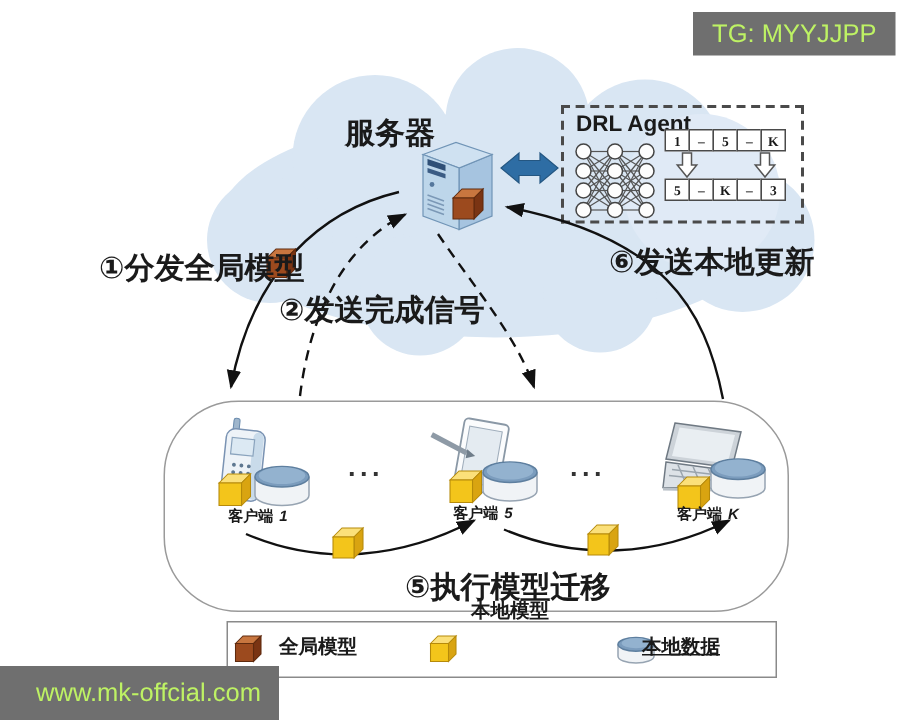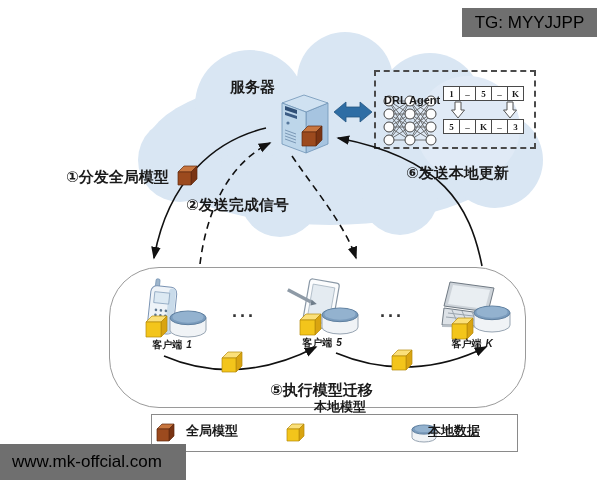--- a/index.html
+++ b/index.html
@@ -8,29 +8,29 @@
     font-family:"Liberation Sans","DejaVu Sans",sans-serif;color:#1a1a1a;
   }
   #stage svg{position:absolute;left:0;top:0;pointer-events:none;}
   #bg{z-index:1;}
   .panel{position:absolute;z-index:2;box-sizing:border-box;}
   #drl-box{left:374px;top:70px;width:162px;height:79px;border:2px dashed #4a4a4a;background:transparent;}
   #clients-box{left:109px;top:267px;width:417px;height:141px;border:1.6px solid #9a9a9a;border-radius:50px;background:#ffffff;}
   #legend-box{left:151px;top:414px;width:367px;height:38px;border:1.6px solid #8a8a8a;background:#ffffff;}
   #fg{z-index:3;}
   .label{position:absolute;z-index:4;font-weight:bold;white-space:nowrap;line-height:1.15;}
-  .fs16{font-size:15px;}
+  .fs16{font-size:20px;}
   .client-label{font-size:10px;text-align:center;width:92px;}
   .client-id{font-style:italic;margin-left:4px;}
   .dots{font-size:18px;letter-spacing:2px;color:#333;}
-  .badge{position:absolute;z-index:5;background:#6f6f6f;color:#000000;font-weight:normal;
+  .badge{position:absolute;z-index:5;background:#6f6f6f;color:#bef264;font-weight:normal;
          font-family:"Liberation Sans","DejaVu Sans",sans-serif;}
   #tg-badge{left:462px;top:8px;width:135px;height:29px;font-size:17px;line-height:29px;text-align:center;}
-  #site-badge{left:0;top:444px;width:186px;height:36px;font-size:17px;line-height:36px;padding-left:12px;box-sizing:border-box;}
-  #drl-title{left:384px;top:74px;font-size:11px;z-index:4;margin-top:20px;}
+  #site-badge{left:0;top:444px;width:186px;height:36px;font-size:17px;line-height:36px;padding-left:12px;box-sizing:border-box;text-align:center;}
+  #drl-title{left:384px;top:74px;font-size:15px;z-index:4;}
   .vec-row{position:absolute;z-index:4;display:flex;}
   .vec-cell{width:15px;height:13px;border:1px solid #4a4a4a;margin-left:-1px;background:#fff;
             display:flex;align-items:center;justify-content:center;
             font-size:9px;font-weight:bold;font-family:"Liberation Serif","DejaVu Serif",serif;}
   #vec-top{left:444px;top:86px;}
   #vec-bottom{left:444px;top:119px;}
   .legend-label{font-size:13px;z-index:4;}
 </style>
 </head>
 <body>

